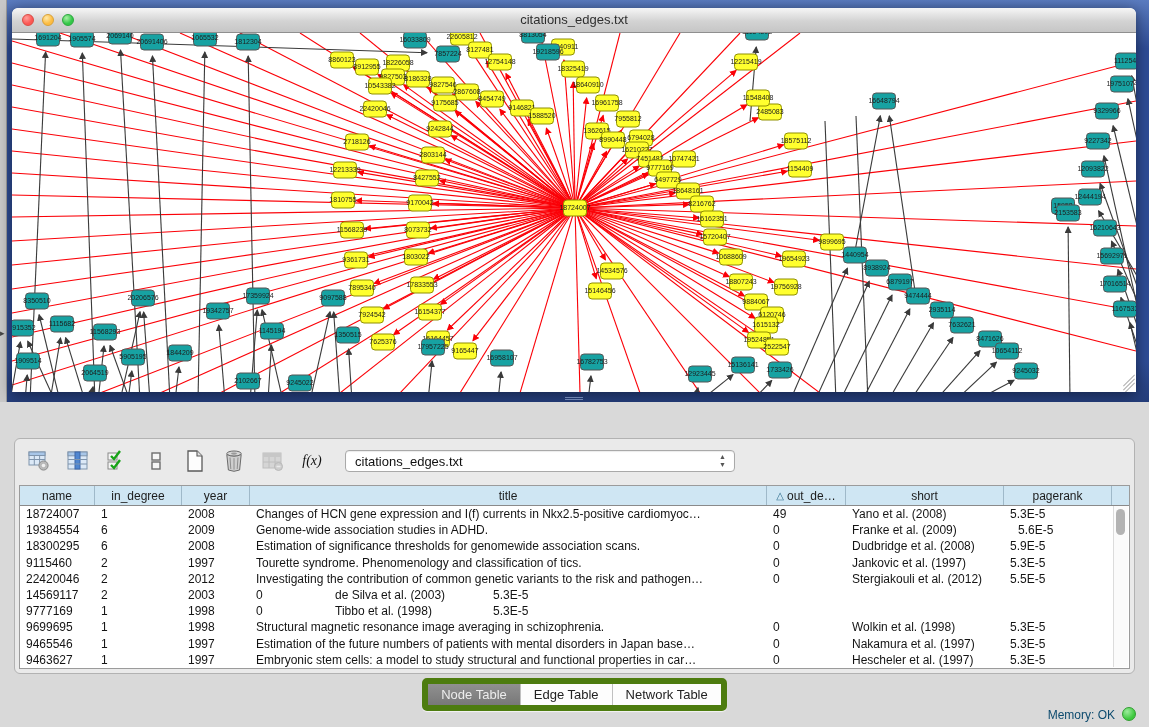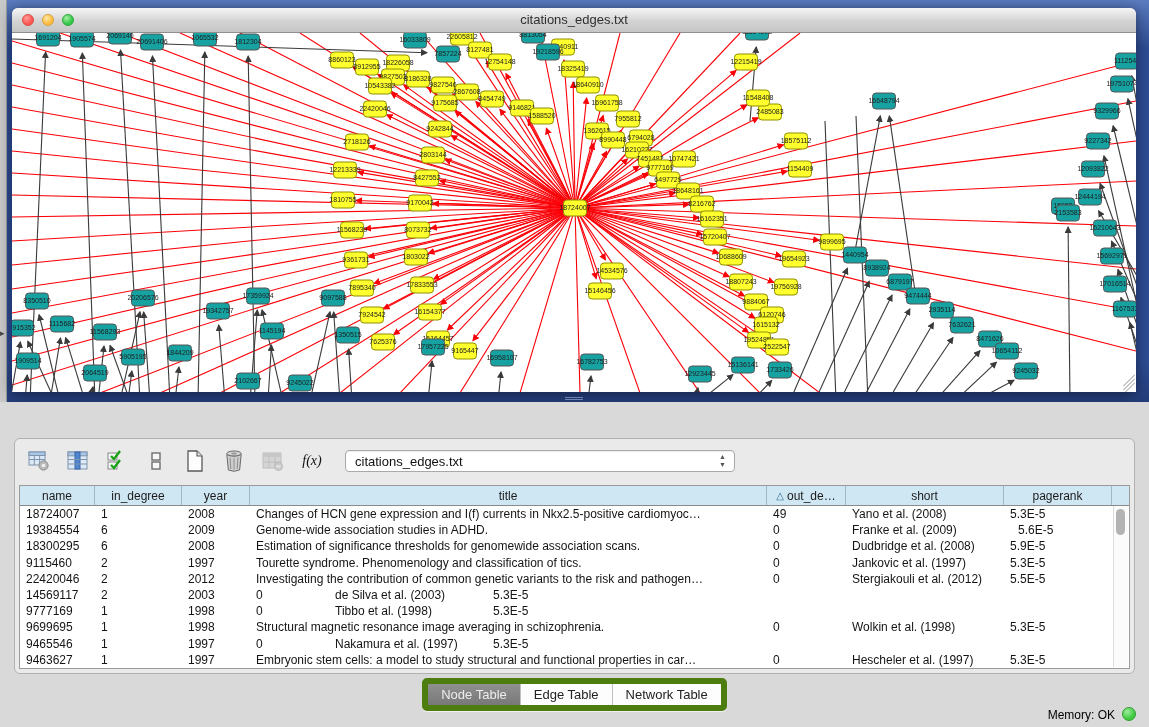--- a/index.html
+++ b/index.html
@@ -65,21 +65,21 @@
 
   .tabs-row{position:absolute;left:0;right:0;top:276px;display:flex;justify-content:center;}
   .seg-control{display:flex;border:6px solid #4d7c0f;border-radius:5px;overflow:hidden;background:#fdfdfd;
     box-shadow:0 1px 1px rgba(255,255,255,.7);}
   .seg{padding:3px 13px;font-size:13px;color:#222;background:#fdfdfd;border:none;cursor:pointer;
     border-left:1px solid #c0c0c0;line-height:15px;}
   .seg:first-child{border-left:none;}
   .seg.selected{background:linear-gradient(#909090,#787878);color:#ededed;}
 
   .status-bar{position:absolute;left:0;right:0;bottom:0;height:26px;}
-  .mem-label{position:absolute;right:34px;top:7px;font-size:12px;color:#000000;}
+  .mem-label{position:absolute;right:34px;top:7px;font-size:12px;color:#0c4a6e;}
   .mem-dot{position:absolute;right:13px;top:6px;width:14px;height:14px;border-radius:50%;
     background:radial-gradient(circle at 35% 30%,#9cec9c,#3ec93e 65%);border:1px solid #2f9e2f;box-sizing:border-box;}
 
   .splitter-grip{position:absolute;left:565px;top:396px;width:18px;height:5px;opacity:.7;}
   .splitter-grip i{display:block;width:100%;height:1px;background:#8fa3cc;margin-top:1px;}
 </style>
 </head>
 <body>
 
 <div class="stage">
@@ -716,20 +716,21 @@
               <div class="td" style="width: 68px;">1998</div>
               <div class="td" style="width: 517px;">Structural magnetic resonance image averaging in schizophrenia.</div>
               <div class="td" style="width: 79px;">0</div>
               <div class="td" style="width: 158px;">Wolkin et al. (1998)</div>
               <div class="td" style="width: 108px;">5.3E-5</div>
             </div>
             <div class="tr">
               <div class="td" style="width: 75px;">9465546</div>
               <div class="td" style="width: 87px;">1</div>
               <div class="td" style="width: 68px;">1997</div>
+              <div class="td" style="width: 517px;">Estimation of the future numbers of patients with mental disorders in Japan base…</div>
               <div class="td" style="width: 79px;">0</div>
               <div class="td" style="width: 158px;">Nakamura et al. (1997)</div>
               <div class="td" style="width: 108px;">5.3E-5</div>
             </div>
             <div class="tr">
               <div class="td" style="width: 75px;">9463627</div>
               <div class="td" style="width: 87px;">1</div>
               <div class="td" style="width: 68px;">1997</div>
               <div class="td" style="width: 517px;">Embryonic stem cells: a model to study structural and functional properties in car…</div>
               <div class="td" style="width: 79px;">0</div>

